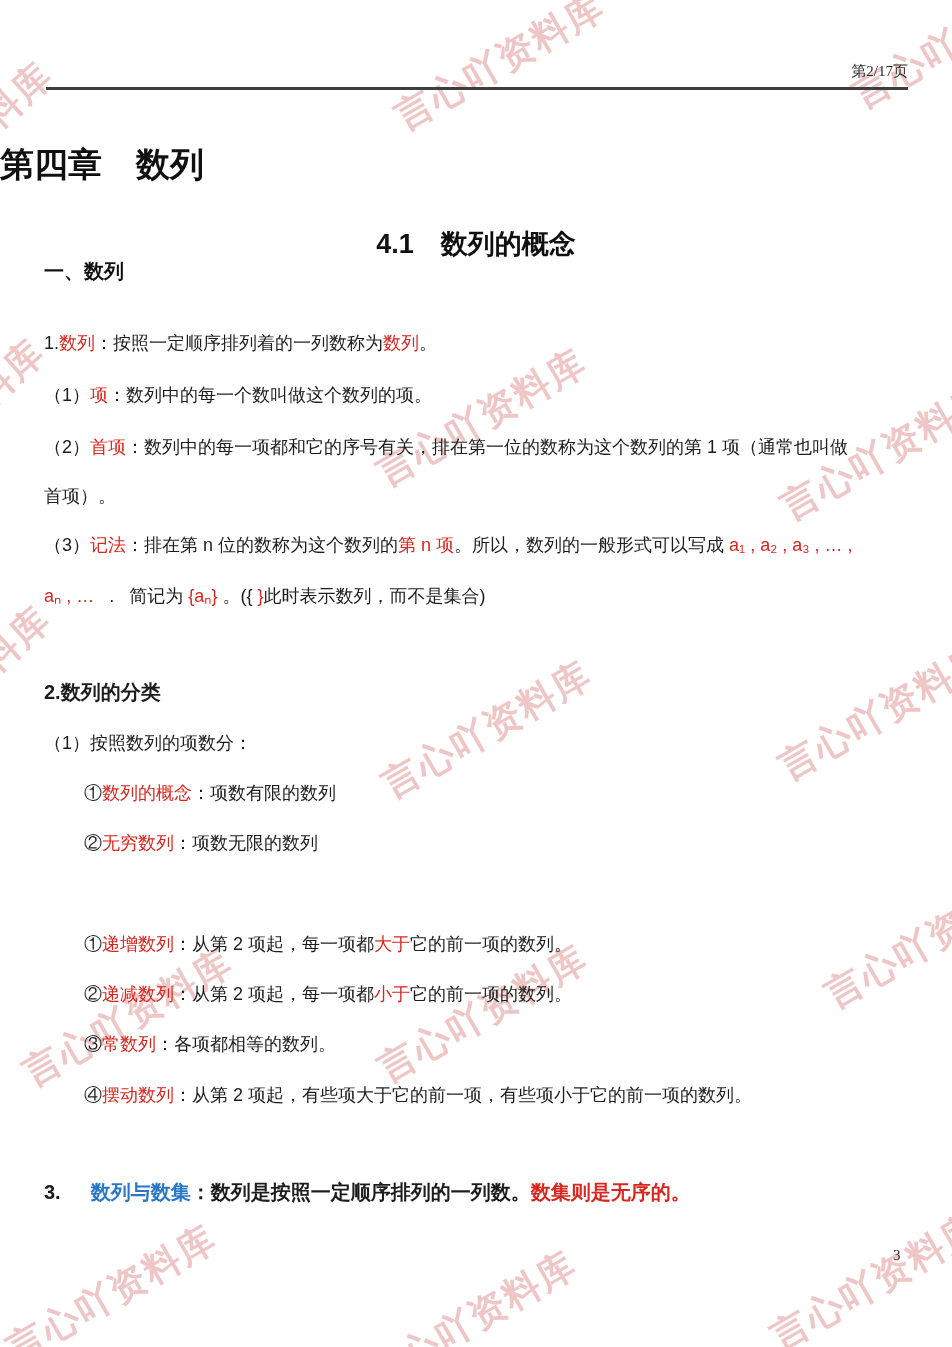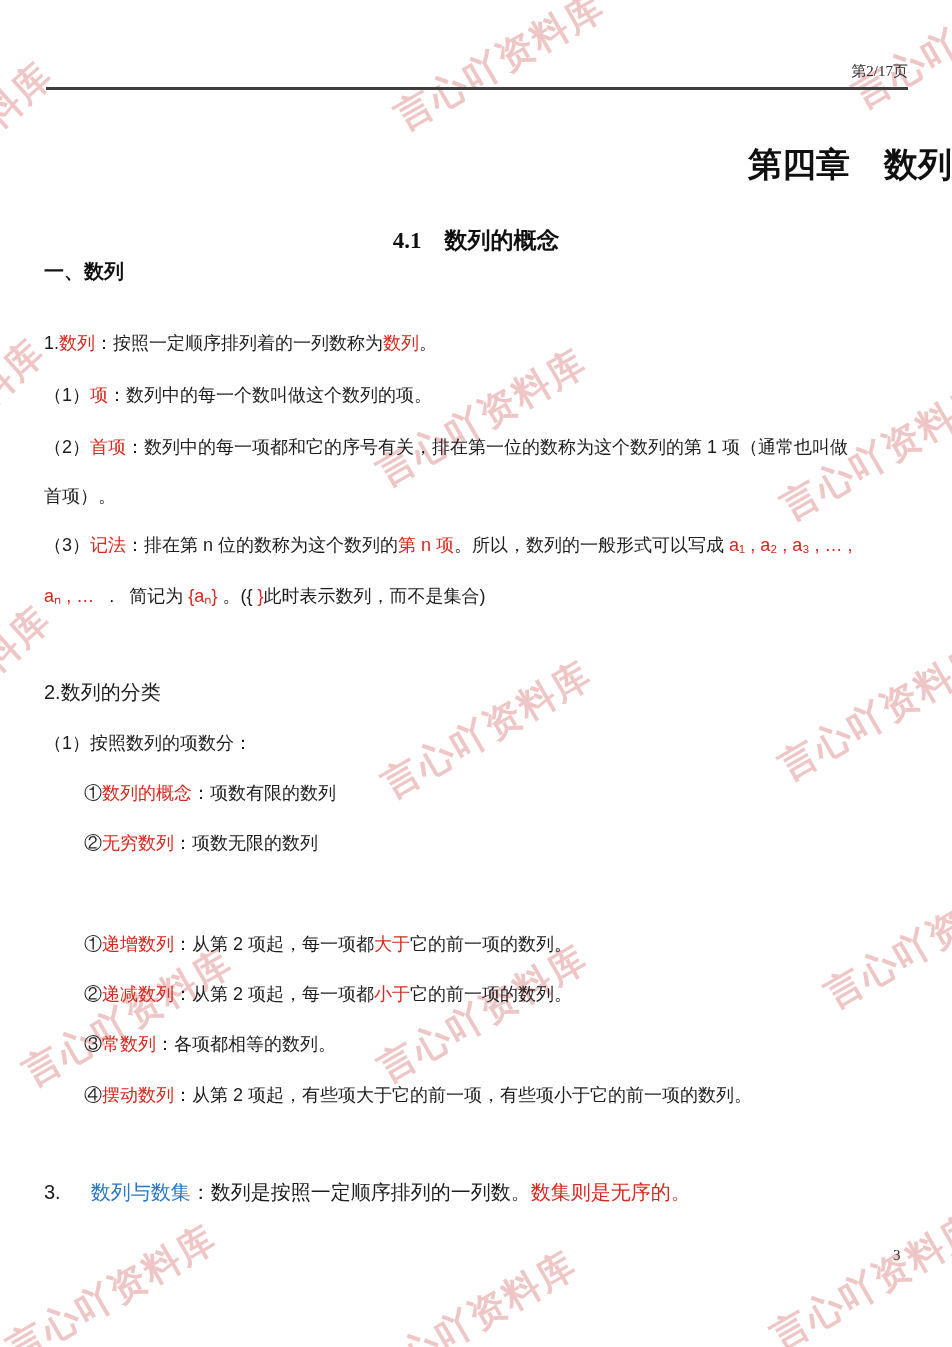--- a/index.html
+++ b/index.html
@@ -24,40 +24,40 @@
     font-family:"Liberation Serif", serif;
     font-size:15px; color:#2b2b2b;
   }
   .header-rule {
     position:absolute; top:87px; left:46px; right:44px;
     height:3px; background:#3e3e3e;
   }
   
   .chapter-title {
     position:absolute; top:121px; left:0; width:100%;
-    text-align:right; font-family:"Liberation Serif", serif;
+    text-align:left; font-family:"Liberation Serif", serif;
     font-weight:bold; font-size:34px; line-height:42px; color:#101010;
   }
   .section-title {
     position:absolute; top:206px; left:0; width:100%;
-    text-align:center; font-family:Liberation Serif, serif;
-    font-weight:bold; font-size:23px; line-height:32px; color:#101010;
+    text-align:center; font-family:Liberation Sans, sans-serif;
+    font-weight:bold; font-size:27px; line-height:32px; color:#101010;
   }
   .part-heading {
     position:absolute; top:257px; left:44px;
     font-size:20px; line-height:28px; font-weight:bold; color:#111;
   }
   
   .line {
     position:absolute; left:44px;
     font-size:18px; line-height:26px;
     white-space:pre; color:var(--black,#1c1c1c);text-align:center;
   }
   .line.indent { left:84px; }
-  .line.big { font-size:20px; line-height:28px; }
+  .line.big { font-size:20px; line-height:28px;font-weight:bold; }
   .c-black { color:var(--black,#1c1c1c); }
   .c-red   { color:var(--red,#d8271e); }
   .c-blue  { color:var(--blue,#2877c6);margin-left:30px; }
   
   .page-number {
     position:absolute; top:1247px; left:893px;
     font-family:"Liberation Serif", serif;
     font-size:15px; color:#333;
   }
 </style>

